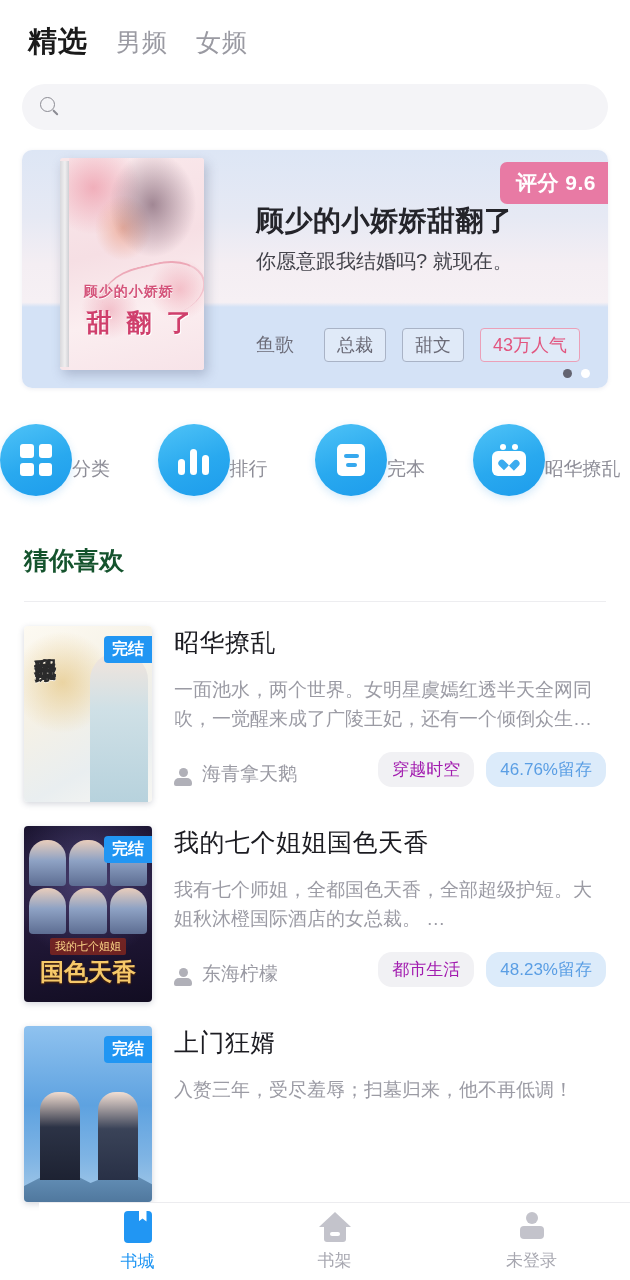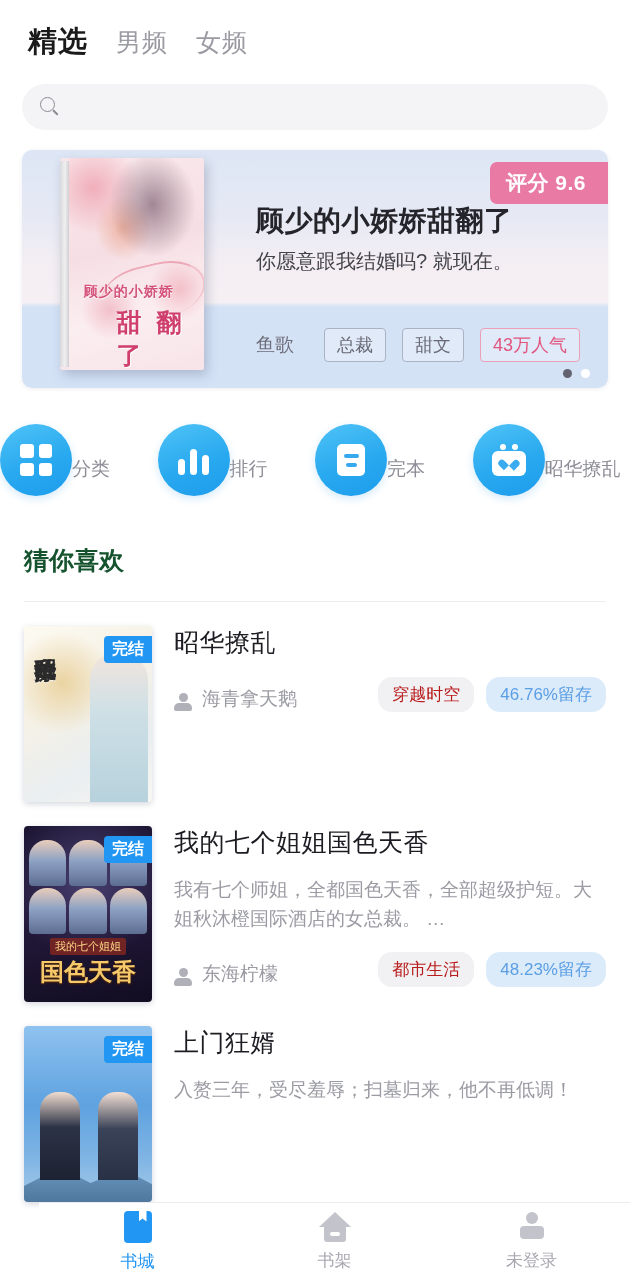--- a/index.html
+++ b/index.html
@@ -41,21 +41,21 @@
   
   .banner-wrap { padding:20px 22px 0 22px; }
   .banner {
     position:relative; height:238px; border-radius:10px; overflow:hidden;
     background:linear-gradient(180deg,#dde6f5 0%,#e6e9f4 28%,#f4eef3 48%,#f6f0f4 64%,#d4e2f6 66%,#d4e2f6 100%);
     box-shadow:0 1px 4px rgba(120,130,160,.14);
   }
   .rating {
     position:absolute; right:0; top:12px;
     background:#e87aa4; color:#fff; font-size:21px; font-weight:bold;
-    padding:7px 22px 7px 16px; border-radius:7px 0 0 7px; letter-spacing:.5px;
+    padding:7px 12px 7px 16px; border-radius:7px 0 0 7px; letter-spacing:.5px;
   }
   .cover3d {
     position:absolute; left:38px; top:8px; width:144px; height:212px;
     border-radius:3px;
     box-shadow:3px 5px 12px rgba(90,100,130,.33);
     overflow:hidden;
     background:#f7e6e9;
   }
   .cover3d .spine {
     position:absolute; left:0; top:3px; bottom:3px; width:9px;
@@ -76,21 +76,21 @@
     border-top:2px solid rgba(228,120,145,.55);
     border-right:2px solid rgba(228,120,145,.3);
     border-radius:50%/60%; transform:rotate(-13deg);
   }
   .cover-t1 {
     position:absolute; left:11%; top:59%; font-size:14px; color:#d4537a;
     font-weight:bold; letter-spacing:1px; text-shadow:0 1px 0 #fff;
   }
   .cover-t2 {
     position:absolute; left:13%; top:70%; font-size:25px; color:#cf3f6c;
-    font-weight:bold; letter-spacing:4px; text-shadow:1px 1px 0 #fff;margin-left:30px;
+    font-weight:bold; letter-spacing:4px; text-shadow:1px 1px 0 #fff;
   }
   .banner-title {
     position:absolute; left:234px; top:52px;
     font-size:28px; font-weight:bold; color:#24242a; letter-spacing:.5px;
   }
   .banner-sub {
     position:absolute; left:234px; top:98px;
     font-size:20px; color:#43434b;
   }
   .banner-meta {
@@ -187,21 +187,21 @@
   .binfo { flex:1; padding-left:22px; min-width:0; }
   .btitle { font-size:25px; color:#1c1c22; letter-spacing:.5px; }
   .bdesc { margin-top:16px; font-size:19px; line-height:1.55; color:#9b9ba4; }
   .bfoot { margin-top:18px; display:flex; align-items:flex-end; }
   .pers { width:18px; height:19px; position:relative; flex:none; margin-right:10px; }
   .pers i { position:absolute; left:4.5px; top:0; width:9px; height:9px; border-radius:50%; background:#b0b0b8; }
   .pers b { position:absolute; left:0; bottom:1px; width:18px; height:8px; border-radius:5px 5px 2px 2px; background:#b0b0b8; }
   .bauthor { font-size:19px; color:#9b9ba4; }
   .bpills { margin-left:auto; display:flex; gap:12px; }
   .pill { font-size:17px; padding:6px 14px; border-radius:14px; white-space:nowrap; }
-  .pill.gray { background:#f1f1f4; color:#b91c1c; }
+  .pill.gray { background:#f1f1f4; color:#a21caf; }
   .pill.blue { background:#dcebfa; color:#5a9ee4; }
 
   
   .navbar {
     position:absolute; left:0; right:0; bottom:0; height:78px; background:#fff;
     border-top:1px solid #ececef; display:flex; align-items:center;margin-left:39px;
   }
   .nav-item { flex:1; display:flex; flex-direction:column; align-items:center; gap:7px; }
   .nav-label { font-size:17px; color:#a7a7b0; }
   .nav-item.active .nav-label { color:#2196f3; }
@@ -318,20 +318,21 @@
   <div class="book">
     <div class="bcover">
       <div class="art1">
         <div class="fig"></div>
         <div class="txt">昭华撩乱</div>
       </div>
       <div class="badge">完结</div>
     </div>
     <div class="binfo">
       <div class="btitle">昭华撩乱</div>
+      <div class="bdesc">一面池水，两个世界。女明星虞嫣红透半天全网同吹，一觉醒来成了广陵王妃，还有一个倾倒众生…</div>
       <div class="bfoot">
         <span class="pers">
             <i></i>
             <b></b>
           </span>
         <span class="bauthor">海青拿天鹅</span>
         <span class="bpills">
           <span class="pill gray">穿越时空</span>
           <span class="pill blue">46.76%留存</span>
         </span>

